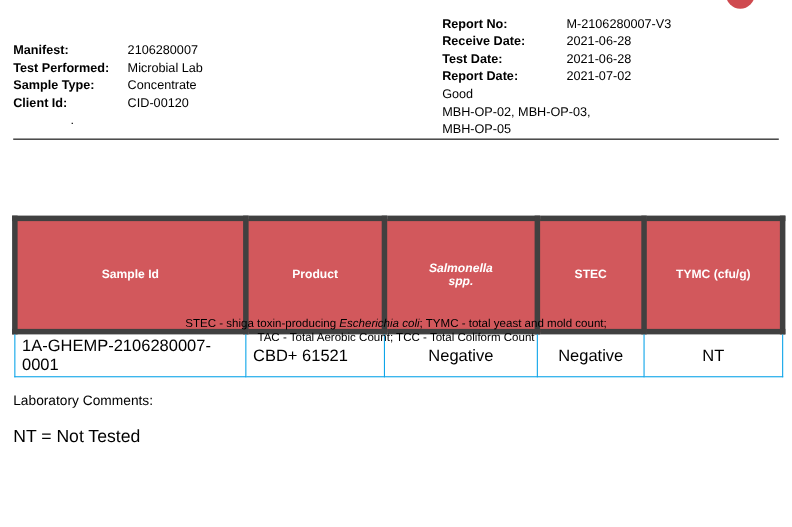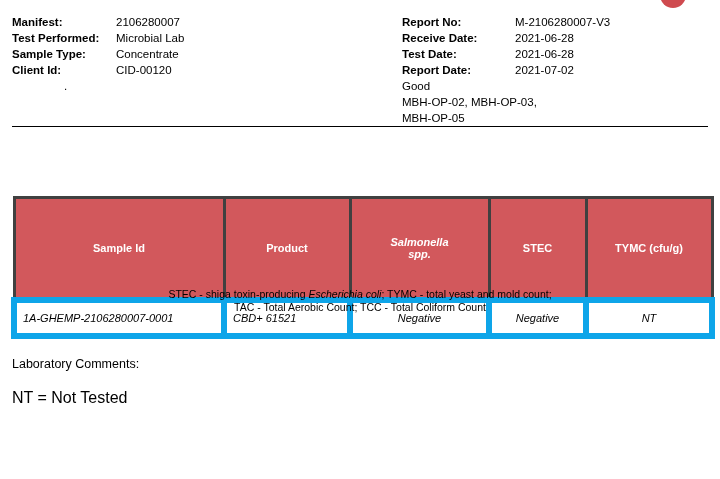--- a/index.html
+++ b/index.html
@@ -38,21 +38,21 @@
     top: 14px;
     left: 12px;
     right: 12px;
     display: flex;
     font-size: 11.5px;
     line-height: 16px;
   }
   .meta-col {
     display: block;
   }
-  .meta-col.left { width: 390px; }
+  .meta-col.left { width: 390px; margin-top: 24px; }
   .meta-col.right { flex: 1; }
   .meta-row {
     display: flex;
     line-height: 16px;
   }
   .meta-label {
     font-weight: bold;
     white-space: nowrap;
   }
   .meta-col.left .meta-label { width: 104px; }
@@ -81,39 +81,38 @@
     position: absolute;
     left: 11px;
     top: 196px;
     width: 698px;
     border-collapse: collapse;
     table-layout: fixed;
   }
   .results th {
     background: #d2585c;
     color: #ffffff;
-    border: 3px solid #404040;
+    border: 5px solid #404040;
     font-size: 11px;
     font-weight: bold;
     text-align: center;
     vertical-align: middle;
     height: 64px;
     padding: 17px 4px;
   }
   .results th .ital {
     font-style: italic;
   }
   .results td {
-    border: 6px solid #0ea5e9;
-    font-size: 11px;
+    border: 1px solid #0ea5e9;
+    font-size: 15px;
     text-align: center;
     height: 26px;
     padding: 2px 6px;
     color: #000;
-    font-style: italic;
   }
   .results td.left-al {
     text-align: left;
   }
 
   .footnote {
     position: absolute;
     left: 11px;
     top: 288px;
     width: 698px;

